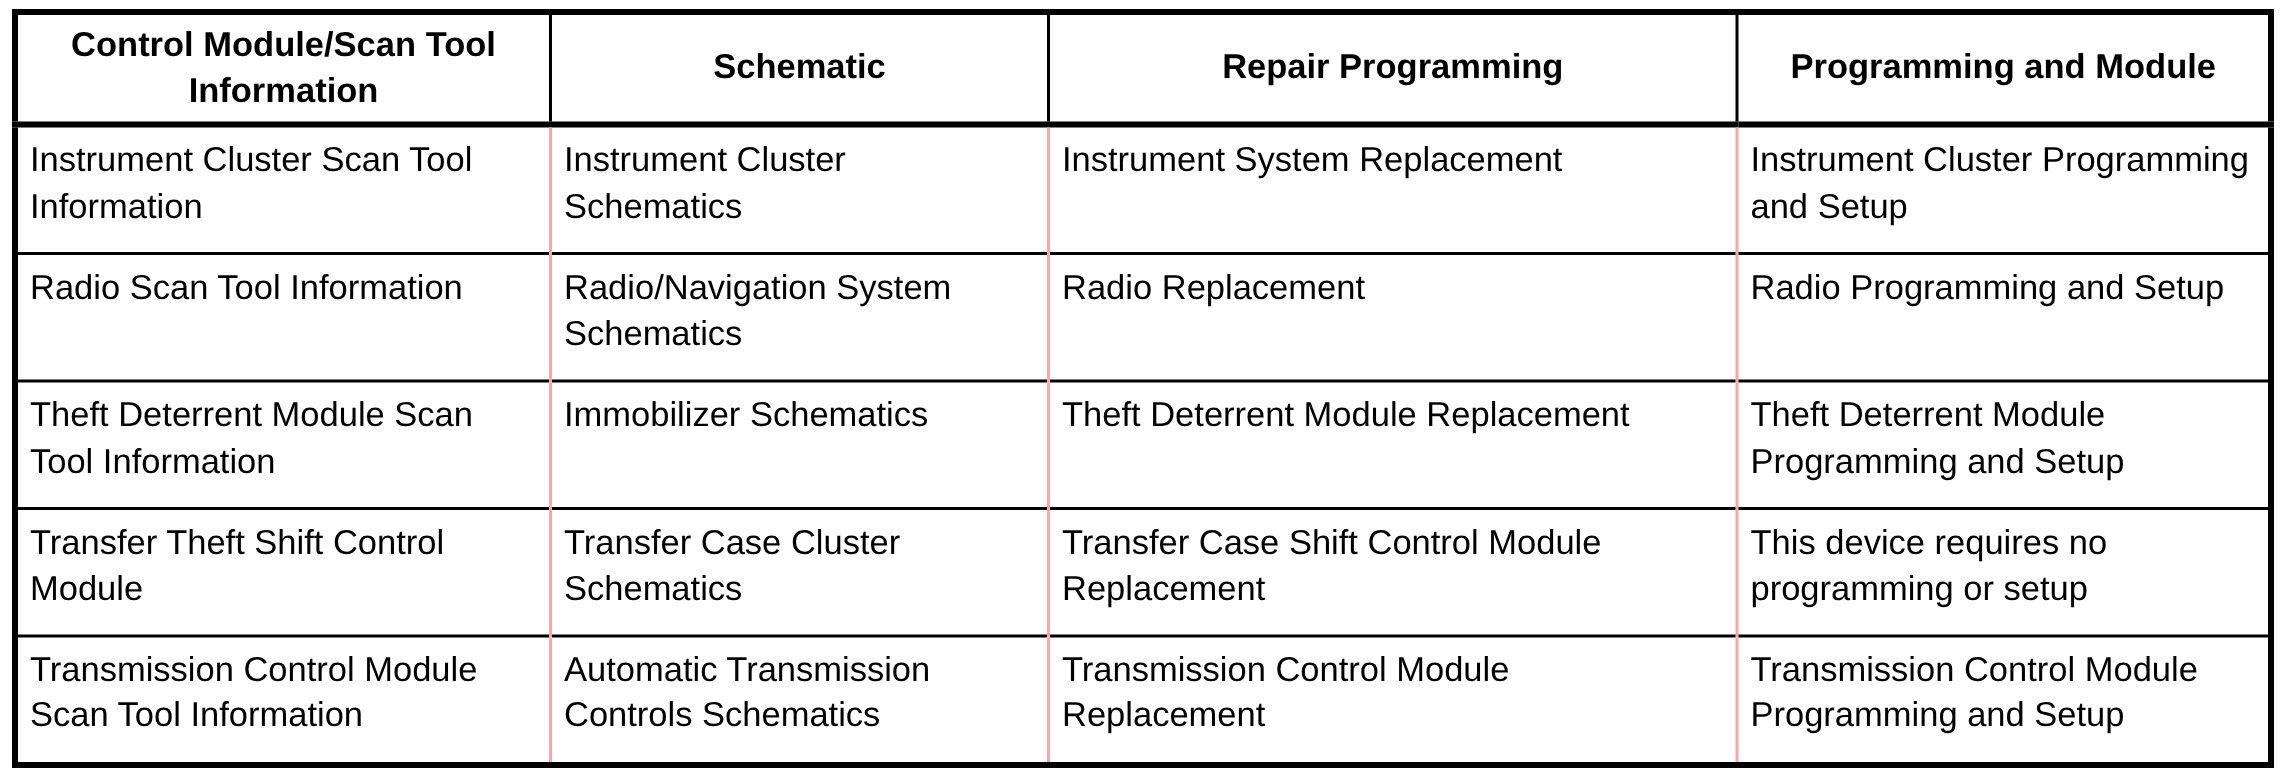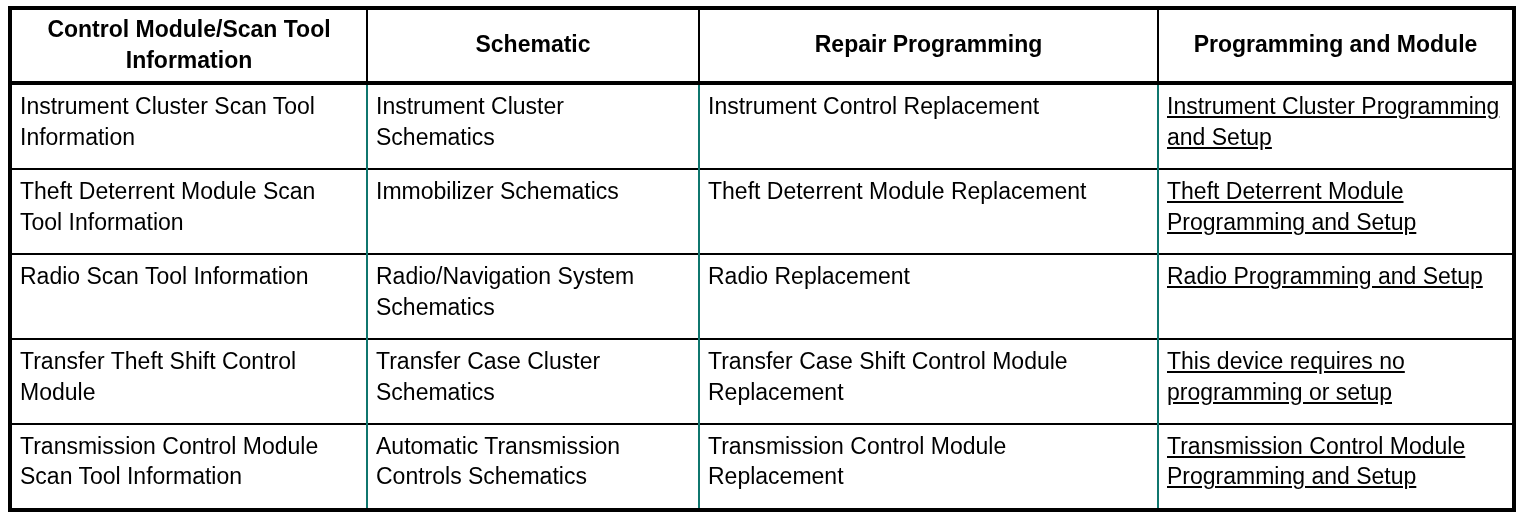--- a/index.html
+++ b/index.html
@@ -53,32 +53,31 @@
   }
   thead th:last-child {
     border-right: none;
   }
 
   tbody tr.data-row {
     height: 71px;
   }
 
   tbody td {
-    border-right: 2px solid #0f766e;
+    border-right: 2px solid #fca5a5;
     border-top: 2px solid #000000;
     text-align: left;
     vertical-align: top;
     font-weight: normal;
     font-size: 23px;
     line-height: 1.33;
     padding: 6px 10px 6px 8px;
   }
   tbody td:last-child {
     border-right: none;
-    text-decoration: underline;
   }
   tbody tr.data-row:first-child td {
     border-top: none;
   }
 
   .cell-text {
     display: block;
     white-space: pre-line;
   }
 </style>
@@ -111,52 +110,52 @@
     </thead>
     <tbody>
       <tr class="data-row">
         <td>
           <span class="cell-text">Instrument Cluster Scan Tool Information</span>
         </td>
         <td>
           <span class="cell-text">Instrument Cluster Schematics</span>
         </td>
         <td>
-          <span class="cell-text">Instrument Control Replacement</span>
+          <span class="cell-text">Instrument System Replacement</span>
         </td>
         <td>
           <span class="cell-text">Instrument Cluster Programming and Setup</span>
+        </td>
+      </tr>
+      <tr class="data-row">
+        <td>
+          <span class="cell-text">Radio Scan Tool Information</span>
+        </td>
+        <td>
+          <span class="cell-text">Radio/Navigation System Schematics</span>
+        </td>
+        <td>
+          <span class="cell-text">Radio Replacement</span>
+        </td>
+        <td>
+          <span class="cell-text">Radio Programming and Setup</span>
         </td>
       </tr>
       <tr class="data-row">
         <td>
           <span class="cell-text">Theft Deterrent Module Scan Tool Information</span>
         </td>
         <td>
           <span class="cell-text">Immobilizer Schematics</span>
         </td>
         <td>
           <span class="cell-text">Theft Deterrent Module Replacement</span>
         </td>
         <td>
           <span class="cell-text">Theft Deterrent Module Programming and Setup</span>
-        </td>
-      </tr>
-      <tr class="data-row">
-        <td>
-          <span class="cell-text">Radio Scan Tool Information</span>
-        </td>
-        <td>
-          <span class="cell-text">Radio/Navigation System Schematics</span>
-        </td>
-        <td>
-          <span class="cell-text">Radio Replacement</span>
-        </td>
-        <td>
-          <span class="cell-text">Radio Programming and Setup</span>
         </td>
       </tr>
       <tr class="data-row">
         <td>
           <span class="cell-text">Transfer Theft Shift Control Module</span>
         </td>
         <td>
           <span class="cell-text">Transfer Case Cluster Schematics</span>
         </td>
         <td>

